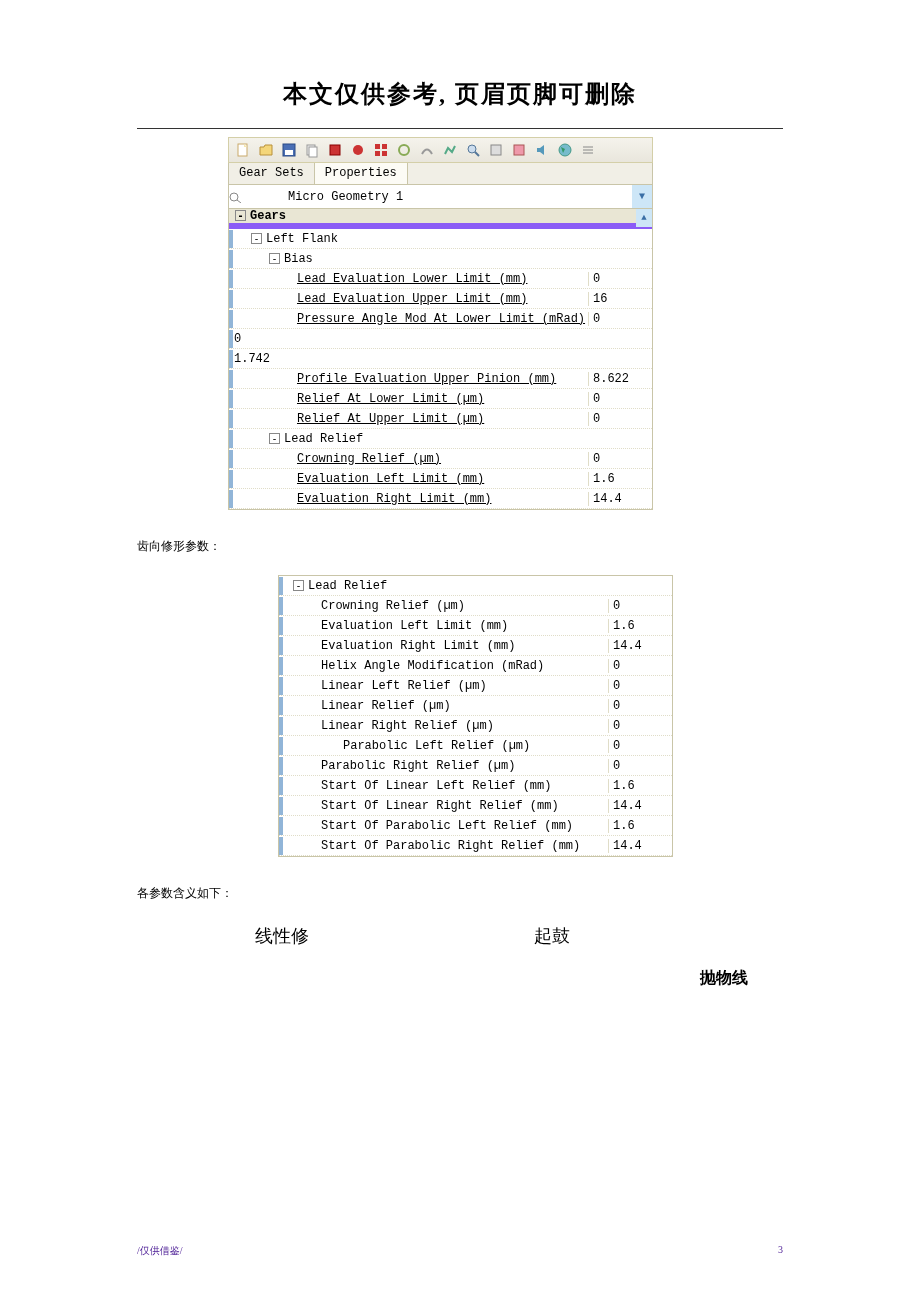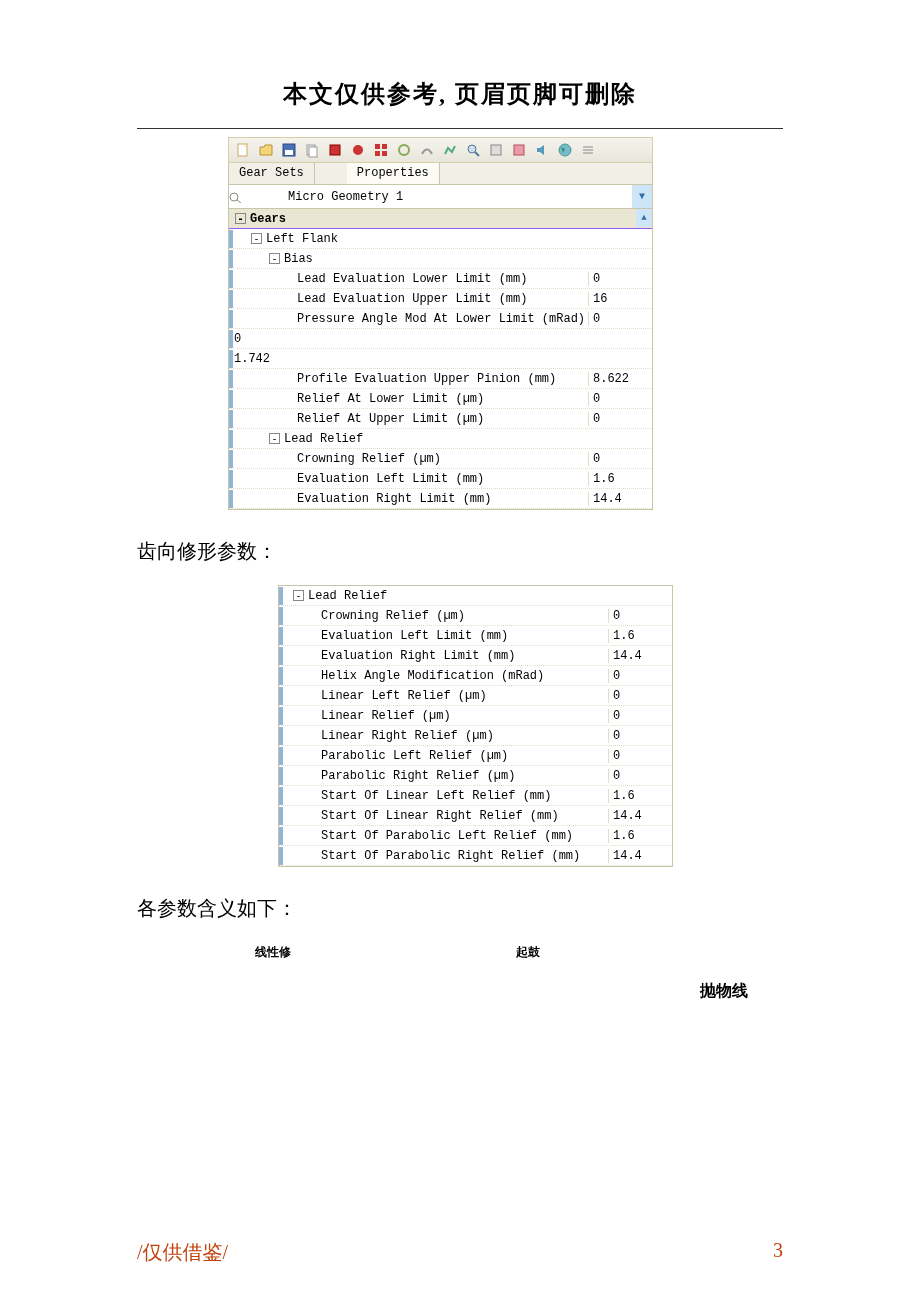--- a/index.html
+++ b/index.html
@@ -53,21 +53,20 @@
       font-family: "Courier New", monospace;
       font-size: 12px;
     }
     .tab {
       padding: 3px 10px 0;
       border-right: 1px solid #c9c5a8;
       cursor: pointer;
     }
     .tab.active {
       background: #fcfbf5;
-      margin-left: 32px;
     }
     .dropdown-row {
       display: flex;
       border: 1px solid #c9c5a8;
       border-top: none;
       background: #fff;
       height: 24px;
       font-family: "Courier New", monospace;
       font-size: 12px;
       align-items: center;
@@ -110,21 +109,21 @@
     }
     .tree-row {
       display: flex;
       height: 20px;
       align-items: center;
       border-bottom: 1px dotted #e0ddc8;
     }
     .tree-row.header {
       background: #e9e6d4;
       font-weight: bold;
-      border-bottom: 1px solid #8b5cf6;
+      border-bottom: 6px solid #8b5cf6;
     }
     .tree-row.sub {
       background: #f2f0e3;
     }
     .tree-label {
       flex: 1;
       padding-left: 6px;
       white-space: nowrap;
     }
     .tree-val {
@@ -137,60 +136,60 @@
       width: 11px; height: 11px;
       border: 1px solid #888;
       line-height: 9px;
       text-align: center;
       font-size: 10px;
       margin-right: 4px;
       font-family: monospace;
     }
     .indent-1 { padding-left: 22px !important; }
     .indent-2 { padding-left: 40px !important; }
-    .indent-3 { padding-left: 68px !important; }
+    .indent-3 { padding-left: 68px !important; text-decoration: underline; }
     .body-text {
       margin-left: 137px;
       font-family: SimSun, serif;
-      font-size: 20px;
+      font-size: 12px;
       margin-top: 28px;
     }
     .panel2-wrap {
       width: 395px;
       margin-left: 278px;
       margin-top: 20px;
       border: 1px solid #c9c5a8;
       font-family: "Courier New", monospace;
       font-size: 12px;
     }
     .legend-row {
       display: flex;
       font-family: SimSun, serif;
-      font-size: 12px;
-      font-weight: bold;
+      font-size: 18px;
+      font-weight: normal;
       margin-top: 22px;
     }
     .legend-row .l1 { margin-left: 255px; }
     .legend-row .l2 { margin-left: 225px; }
     .legend-row2 {
       font-family: SimSun, serif;
       font-size: 16px;
       font-weight: bold;
       margin-left: 700px;
       margin-top: 20px;
     }
     .footer {
       position: absolute;
-      bottom: 36px;
+      bottom: 44px;
       left: 137px;
       right: 137px;
       display: flex;
       justify-content: space-between;
-      font-size: 20px;
-      color: #c2410c;
+      font-size: 10px;
+      color: #4c1d95;
       font-family: SimSun, serif;
     }
     .blue-stripe {
       position: absolute;
       left: 0;
       width: 4px;
       height: 18px;
       background: #91b5d8;
     }
     .mg-icon {
@@ -432,21 +431,21 @@
       <span class="tree-label" style="padding-left:42px">Linear Relief (µm)</span>
       <span class="tree-val">0</span>
     </div>
   <div class="tree-row" style="position:relative">
       <span class="blue-stripe"></span>
       <span class="tree-label" style="padding-left:42px">Linear Right Relief (µm)</span>
       <span class="tree-val">0</span>
     </div>
   <div class="tree-row" style="position:relative">
       <span class="blue-stripe"></span>
-      <span class="tree-label" style="padding-left:42px">Parabolic Left Relief (µm)</span>
+      <span class="tree-label" style="padding-left:64px">Parabolic Left Relief (µm)</span>
       <span class="tree-val">0</span>
     </div>
   <div class="tree-row" style="position:relative">
       <span class="blue-stripe"></span>
       <span class="tree-label" style="padding-left:42px">Parabolic Right Relief (µm)</span>
       <span class="tree-val">0</span>
     </div>
   <div class="tree-row" style="position:relative">
       <span class="blue-stripe"></span>
       <span class="tree-label" style="padding-left:42px">Start Of Linear Left Relief (mm)</span>

